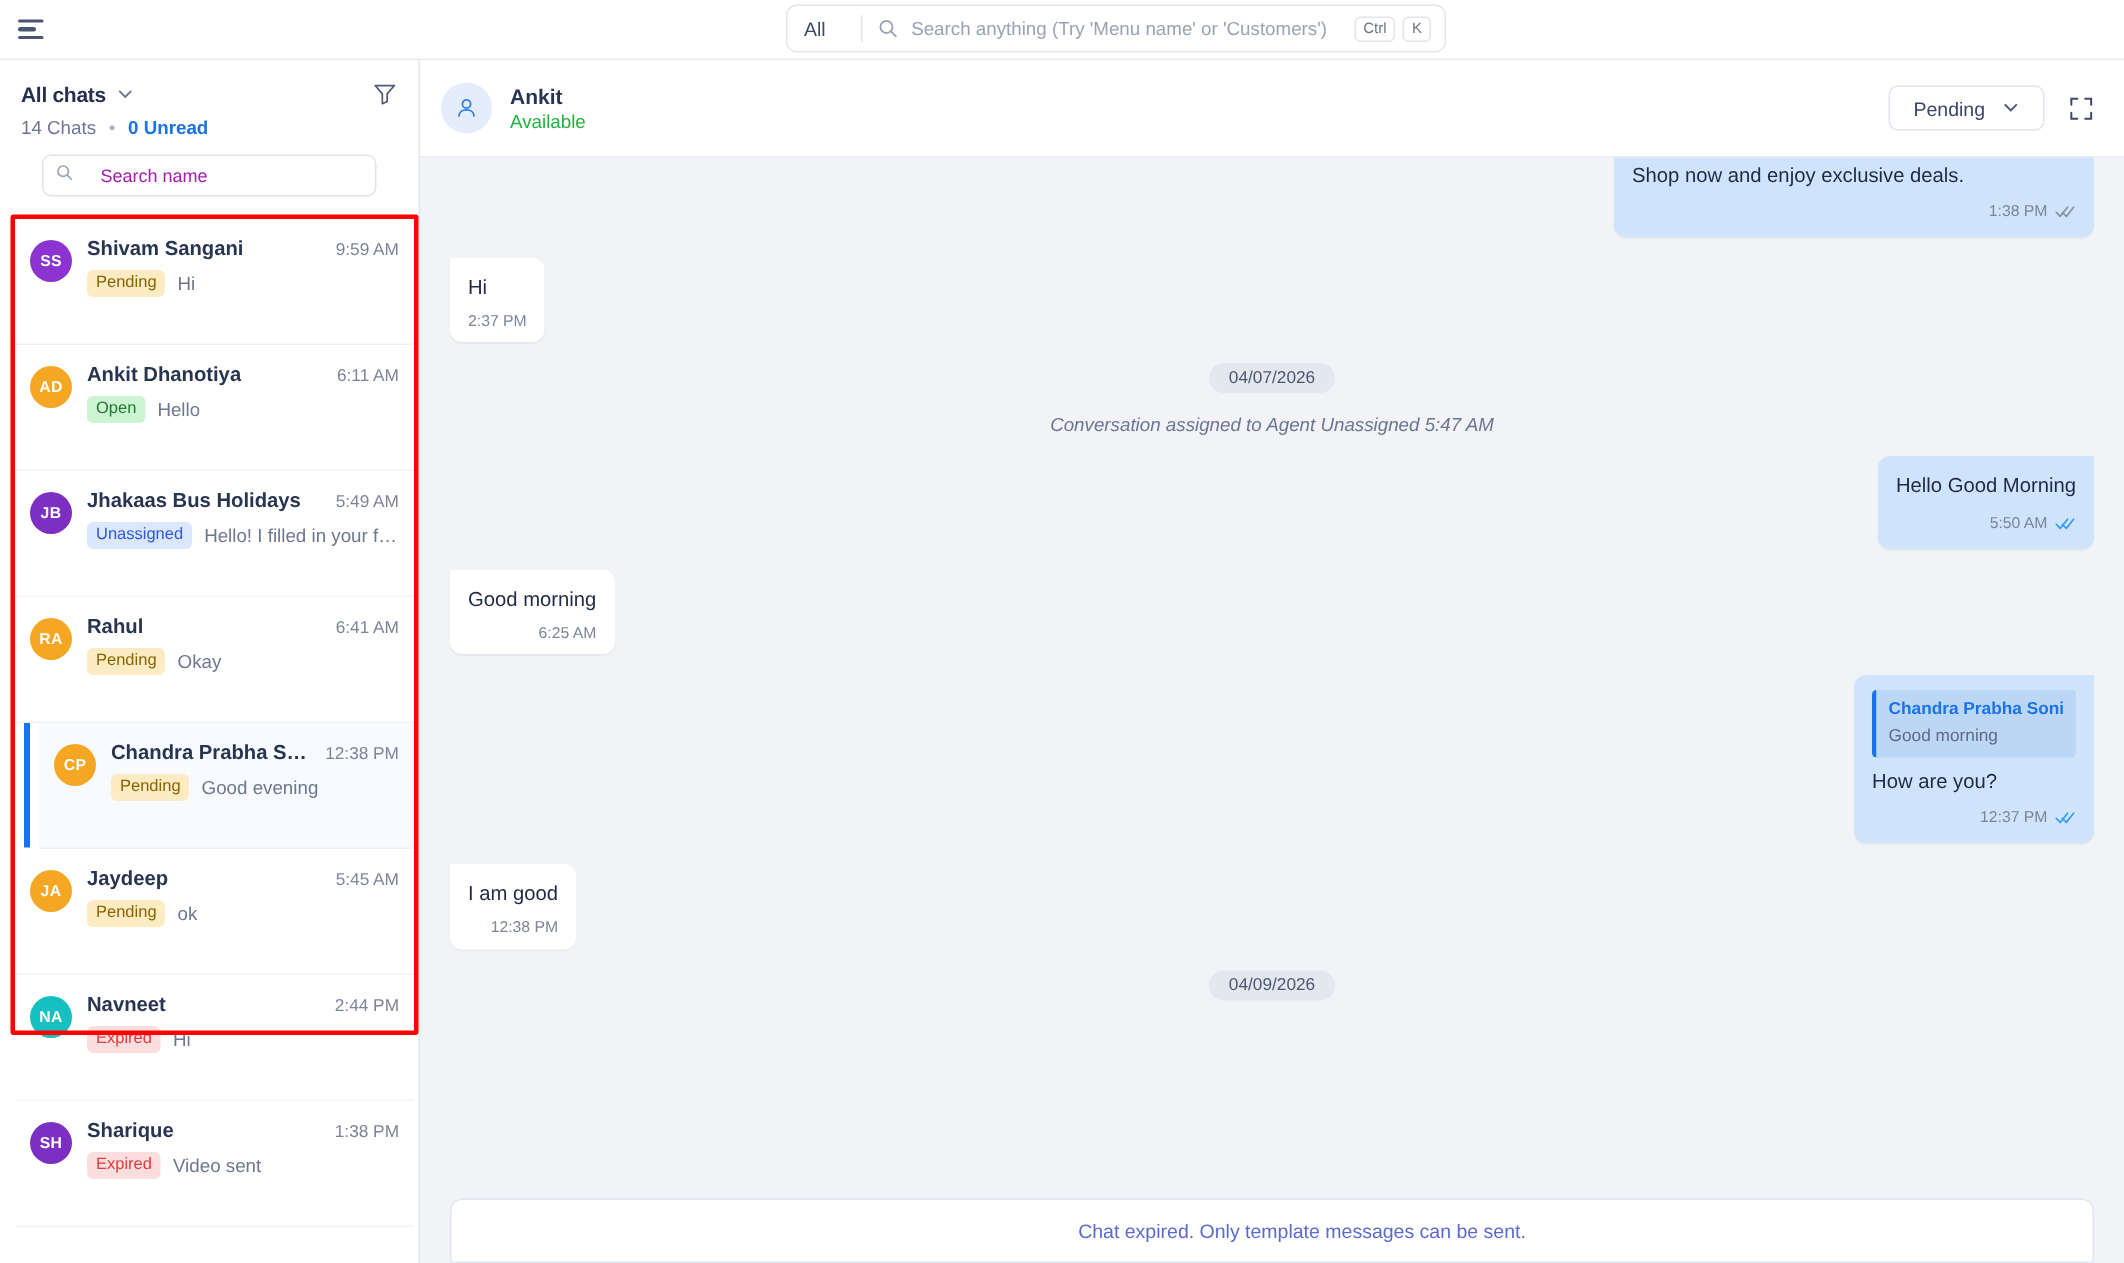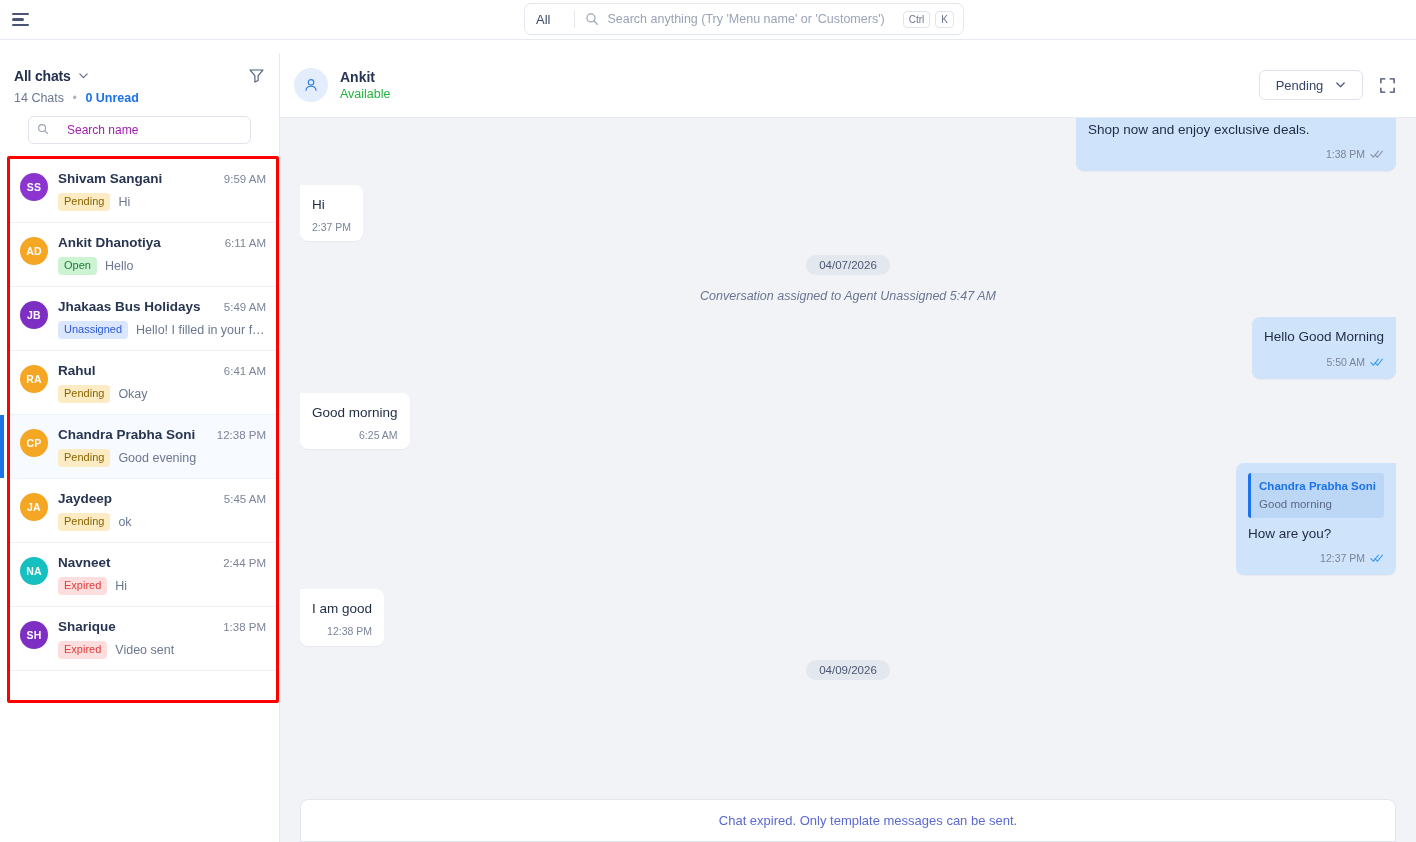--- a/index.html
+++ b/index.html
@@ -3,21 +3,21 @@
 <meta charset="utf-8">
 <style>
   * { box-sizing: border-box; margin: 0; padding: 0; }
   html, body {
     width: 1416px; height: 842px;
     font-family: "Liberation Sans", sans-serif;
     background: #ffffff;
     overflow: hidden;
     color: #2f3a56;
   }
-  .app { position: relative; width: 1416px; height: 842px; display: flex; flex-direction: column; gap: 13px; }
+  .app { position: relative; width: 1416px; height: 842px; display: flex; flex-direction: column; }
 
   
   .topbar {
     height: 40px; flex: 0 0 40px;
     background: #ffffff;
     border-bottom: 1px solid #e7eaf0;
     display: flex; align-items: center;
     position: relative;
   }
   .hamburger {
@@ -83,28 +83,28 @@
 
   
   .chatlist-wrap { position: relative; margin-top: 12px; flex: 1 1 auto; }
   .chatlist-outline {
     position: absolute; left: 7px; top: 0; width: 272px; height: 547px;
     border: 3px solid #ff0000; border-radius: 2px; pointer-events: none; z-index: 5;
   }
   .chatlist { position: absolute; left: 10px; top: 3px; width: 266px; }
   .chat-item {
     position: relative;
-    height: 64px;
+    height: 84px;
     padding: 12px 10px 0 10px;
     border-bottom: 1px solid #eef1f6;
     background: #fff;
     display: flex;
     cursor: pointer;
   }
-  .chat-item.selected { background: #f7faff; }
+  .chat-item.selected { background: #f7faff; margin-left: 16px; }
   .chat-item.selected::before {
     content: ""; position: absolute; left: -10px; top: 0; width: 4px; height: 100%;
     background: #1a73e8;
   }
   .avatar {
     width: 28px; height: 28px; border-radius: 50%;
     flex: 0 0 28px;
     display: flex; align-items: center; justify-content: center;
     color: #fff; font-size: 10.5px; font-weight: 700; letter-spacing: 0.2px;
     margin-top: 2px;

